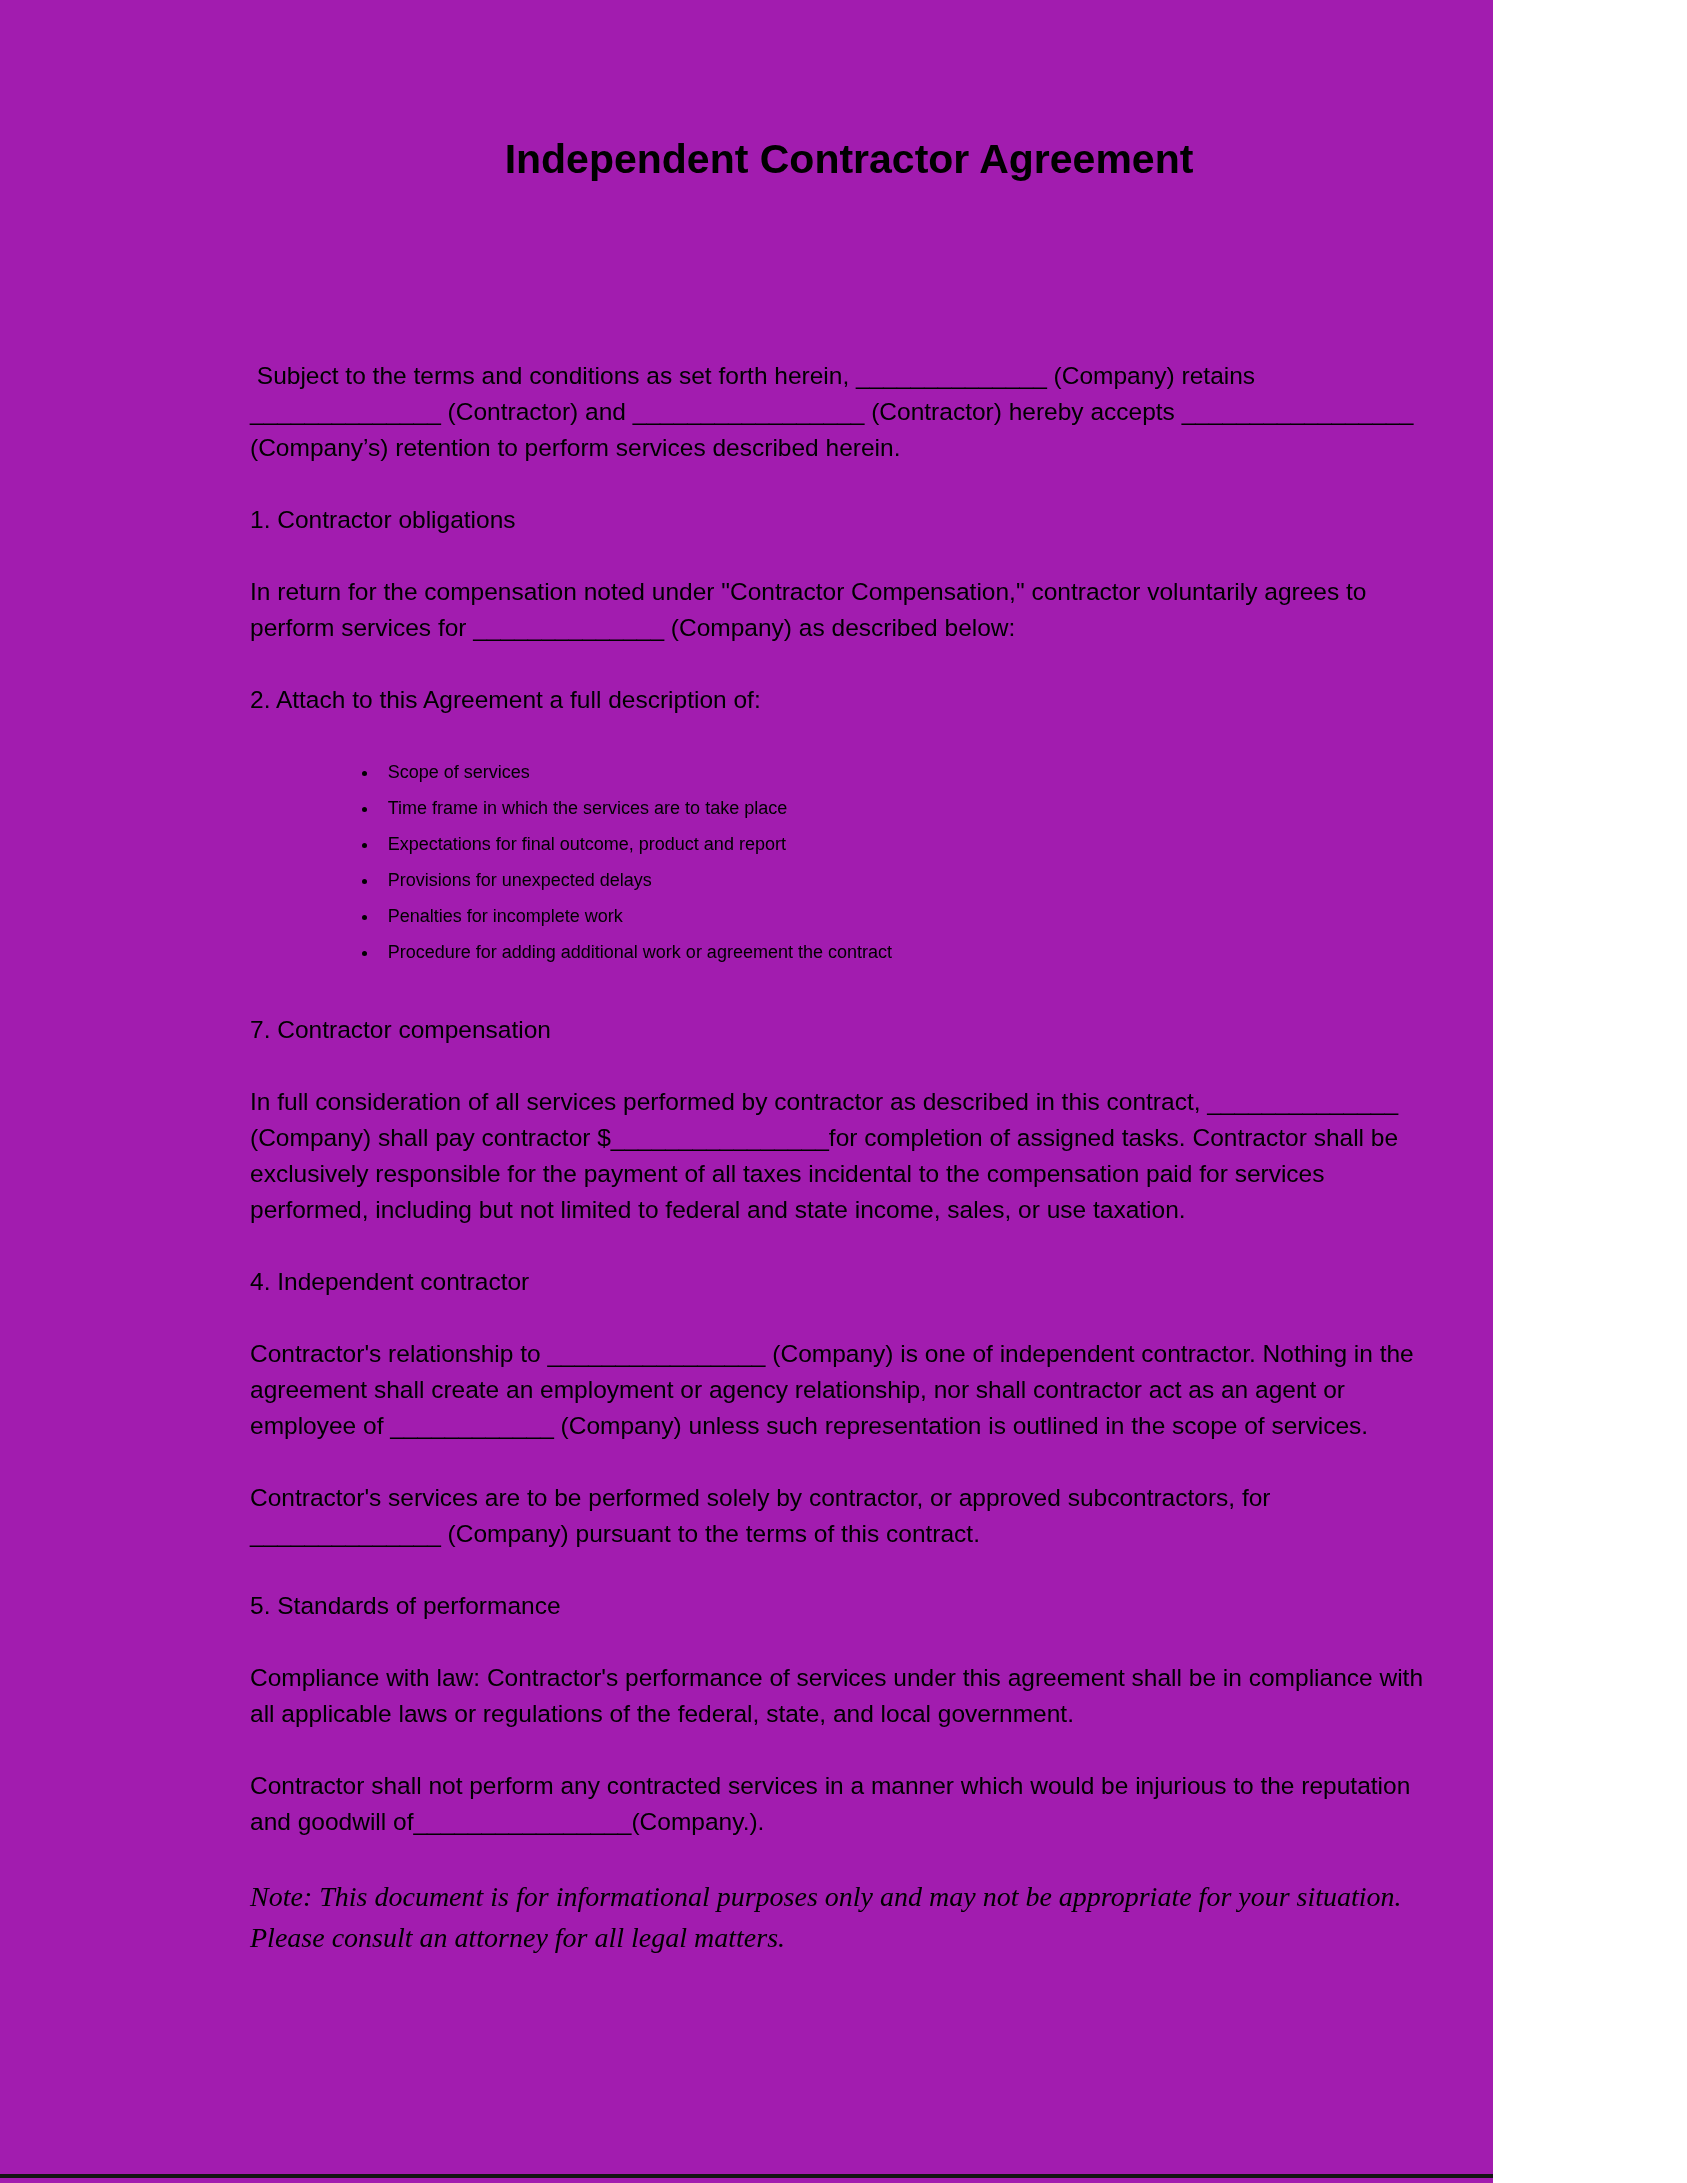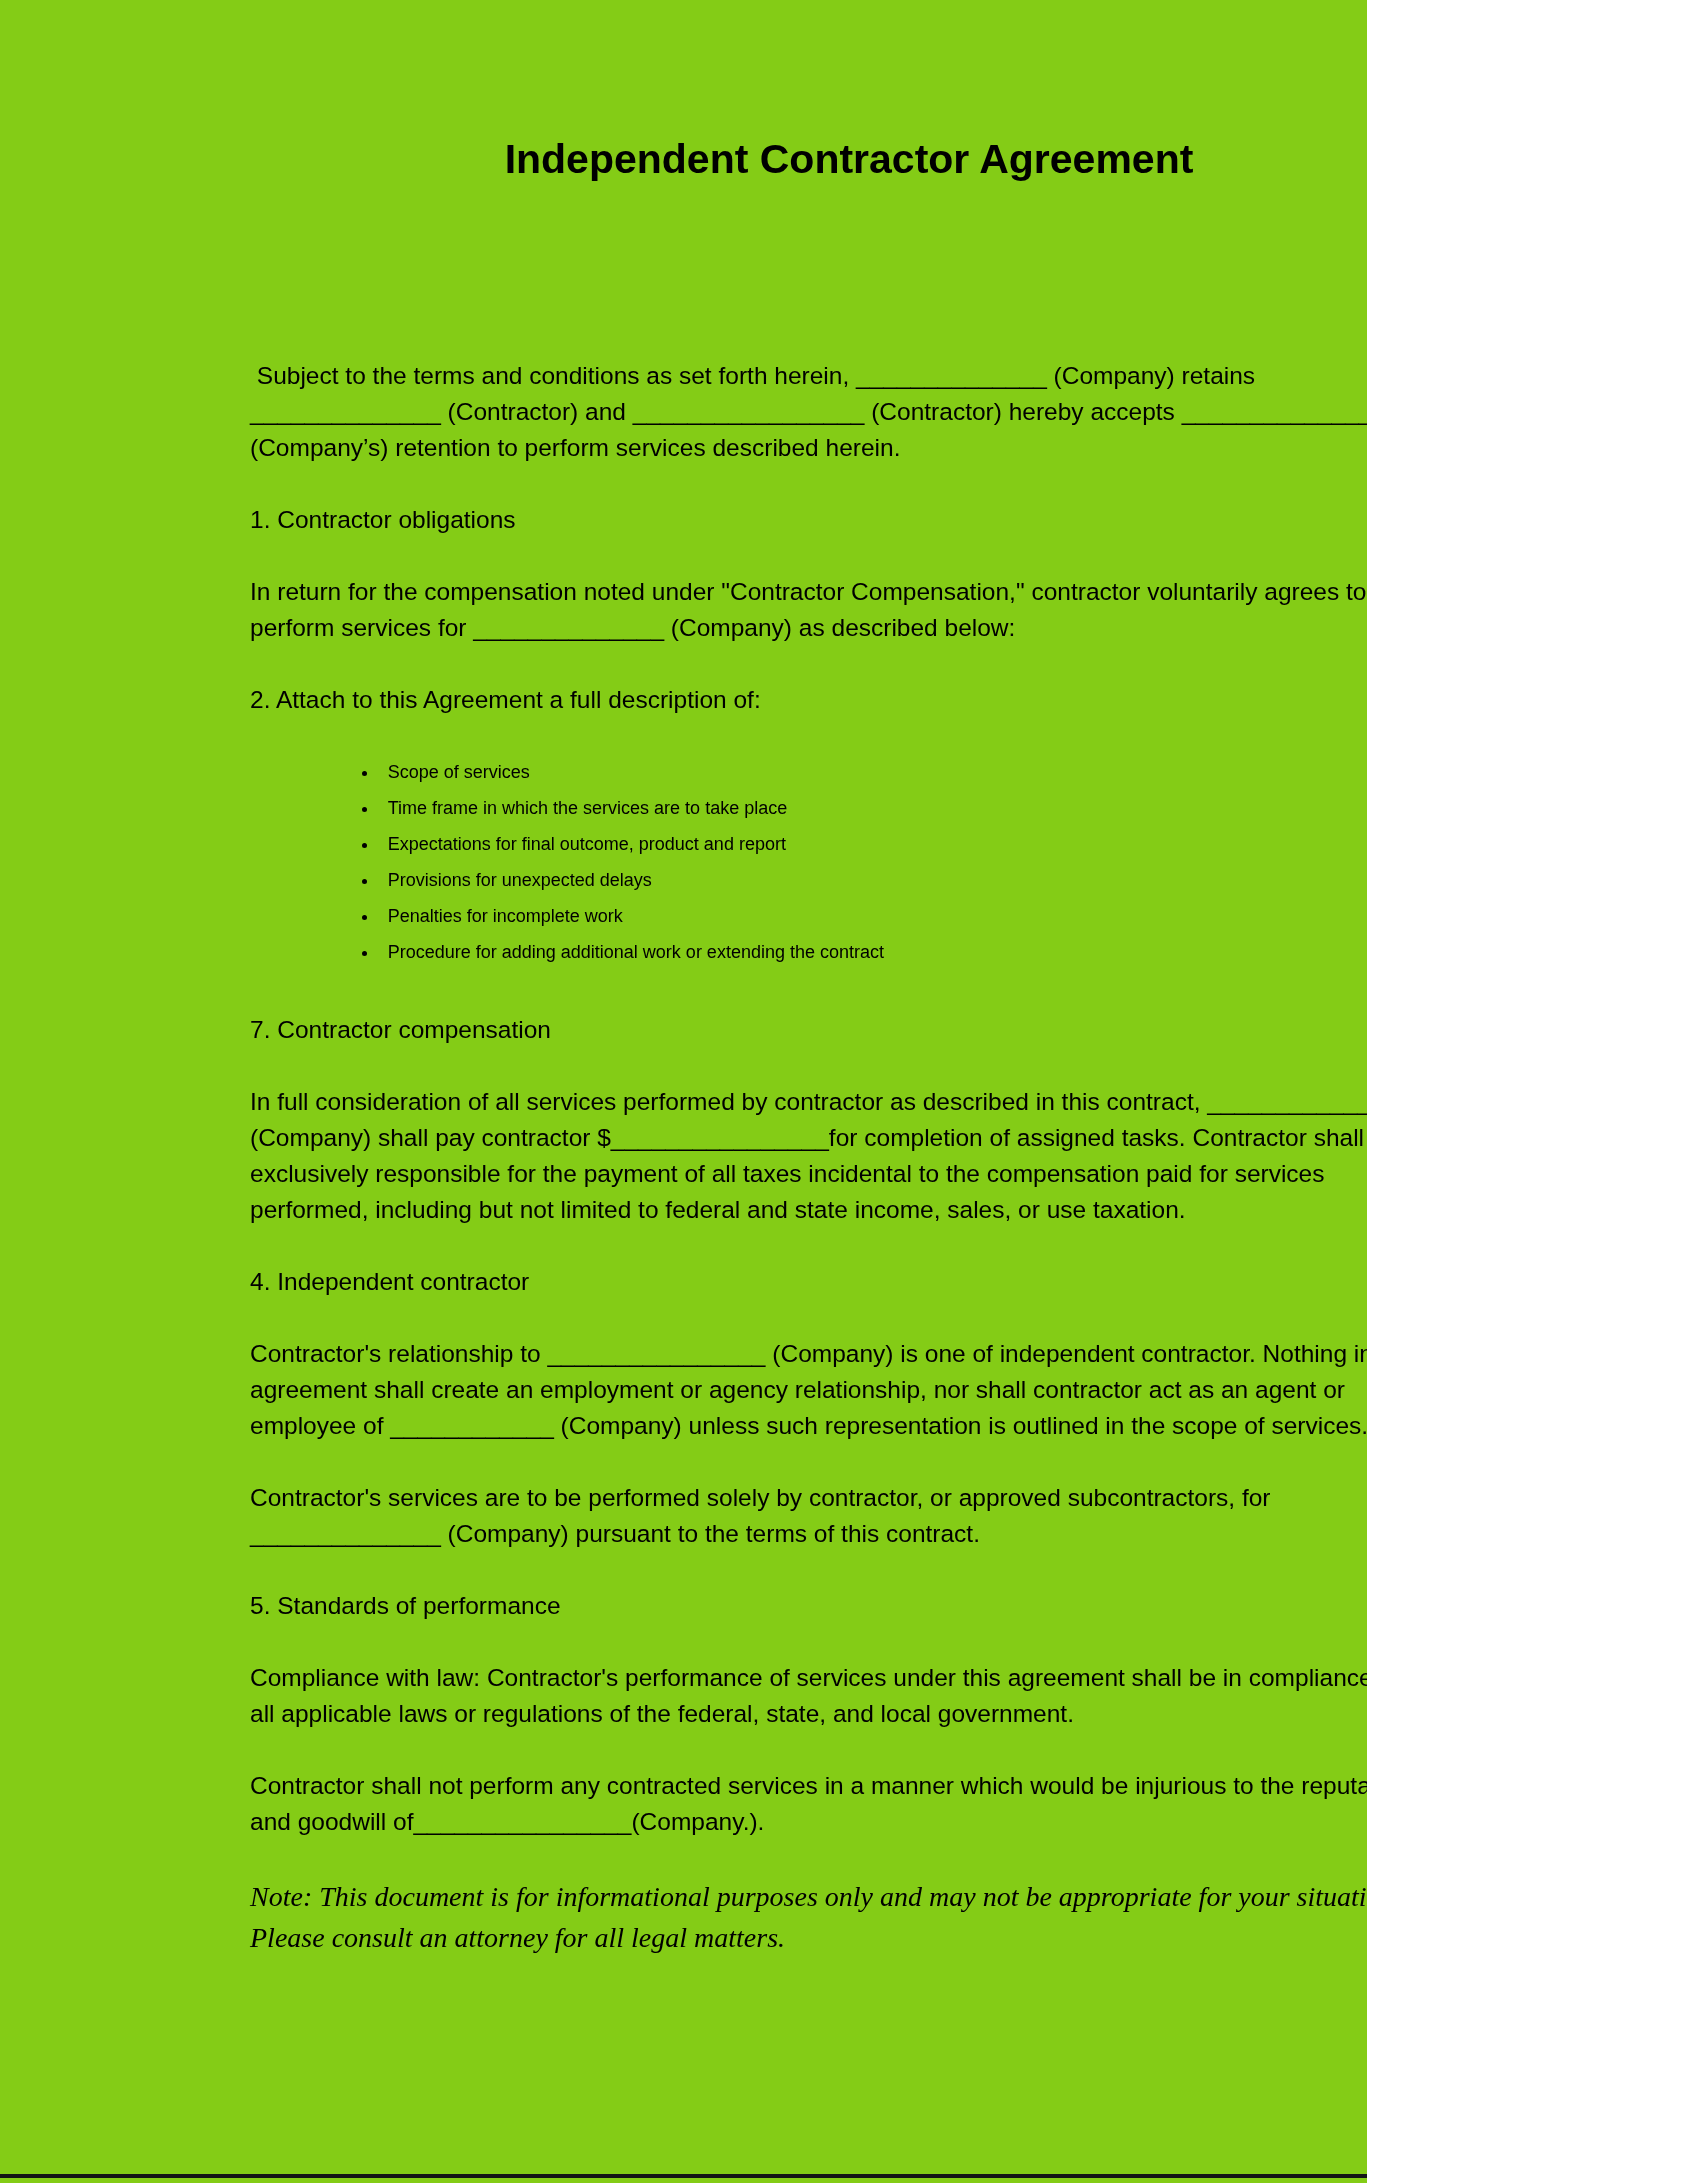--- a/index.html
+++ b/index.html
@@ -2,23 +2,23 @@
 <html style="font-size:14px"><head>
 <meta charset="utf-8">
 <style>
   html, body {
     margin: 0;
     padding: 0;
     background: #ffffff;
   }
   .page {
     position: relative;
-    width: 1367px;
+    width: 1493px;
     height: 2184px;
-    background: #84cc16;
+    background: #a21caf;
     color: #000000;
     font-family: "Liberation Sans", sans-serif;
     overflow: hidden;
   }
   .content {
     position: absolute;
     top: 0;
     left: 250px;
     width: 1198px;
     padding-top: 136px;
@@ -82,21 +82,21 @@
     <p class="heading">1. Contractor obligations</p>
     <p class="para">In return for the compensation noted under "Contractor Compensation," contractor voluntarily agrees to perform services for ______________ (Company) as described below:</p>
 
     <p class="heading">2. Attach to this Agreement a full description of:</p>
     <ul class="bullet-list">
       <li>Scope of services</li>
       <li>Time frame in which the services are to take place</li>
       <li>Expectations for final outcome, product and report</li>
       <li>Provisions for unexpected delays</li>
       <li>Penalties for incomplete work</li>
-      <li>Procedure for adding additional work or extending the contract</li>
+      <li>Procedure for adding additional work or agreement the contract</li>
     </ul>
 
     <p class="heading">7. Contractor compensation</p>
     <p class="para">In full consideration of all services performed by contractor as described in this contract, ______________ (Company) shall pay contractor $________________for completion of assigned tasks. Contractor shall be exclusively responsible for the payment of all taxes incidental to the compensation paid for services performed, including but not limited to federal and state income, sales, or use taxation.</p>
 
     <p class="heading">4. Independent contractor</p>
     <p class="para">Contractor's relationship to ________________ (Company) is one of independent contractor. Nothing in the agreement shall create an employment or agency relationship, nor shall contractor act as an agent or employee of ____________ (Company) unless such representation is outlined in the scope of services.</p>
     <p class="para">Contractor's services are to be performed solely by contractor, or approved subcontractors, for ______________ (Company) pursuant to the terms of this contract.</p>
 
     <p class="heading">5. Standards of performance</p>

